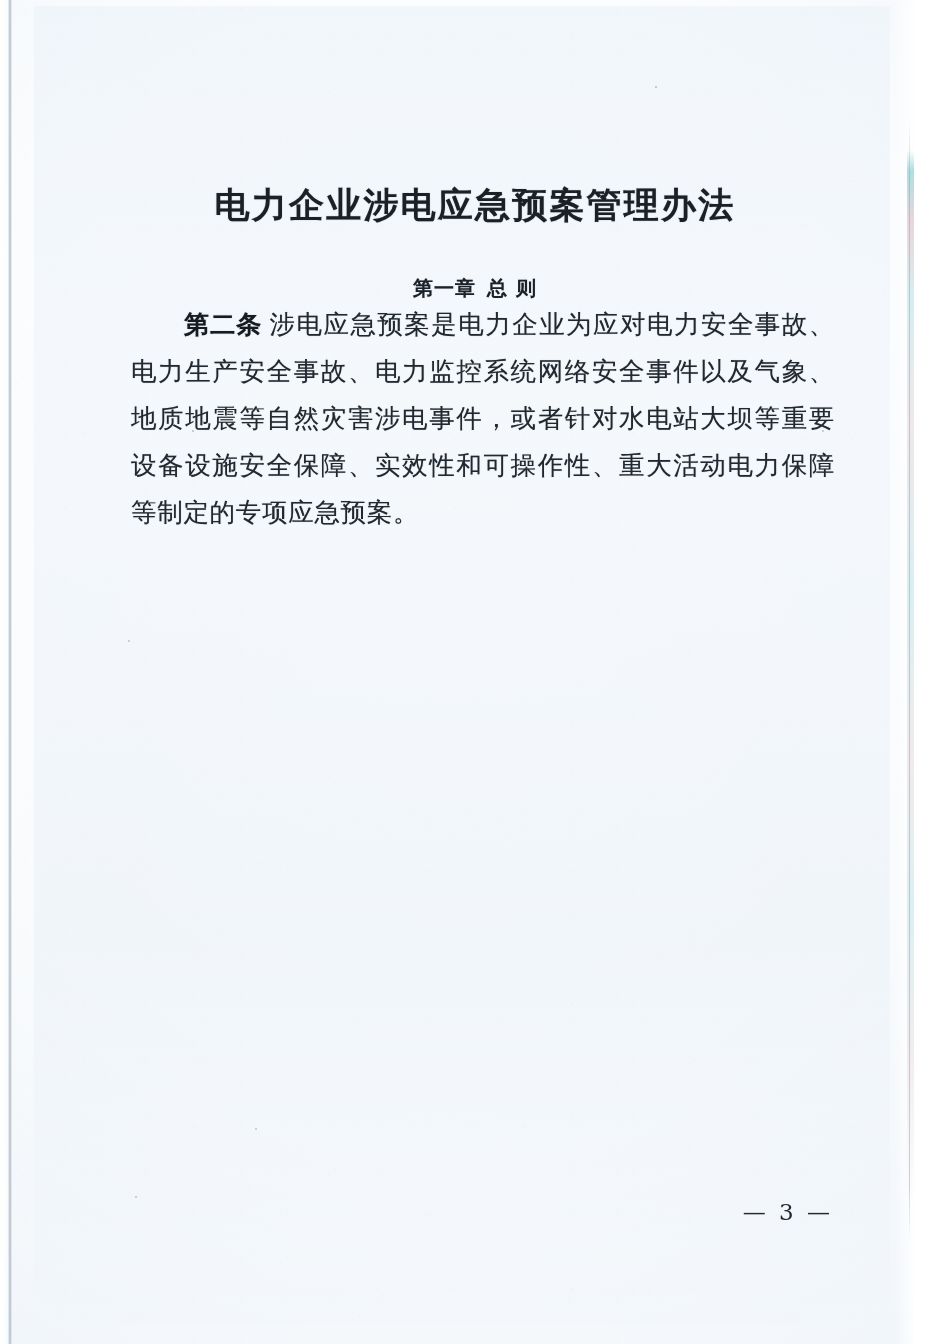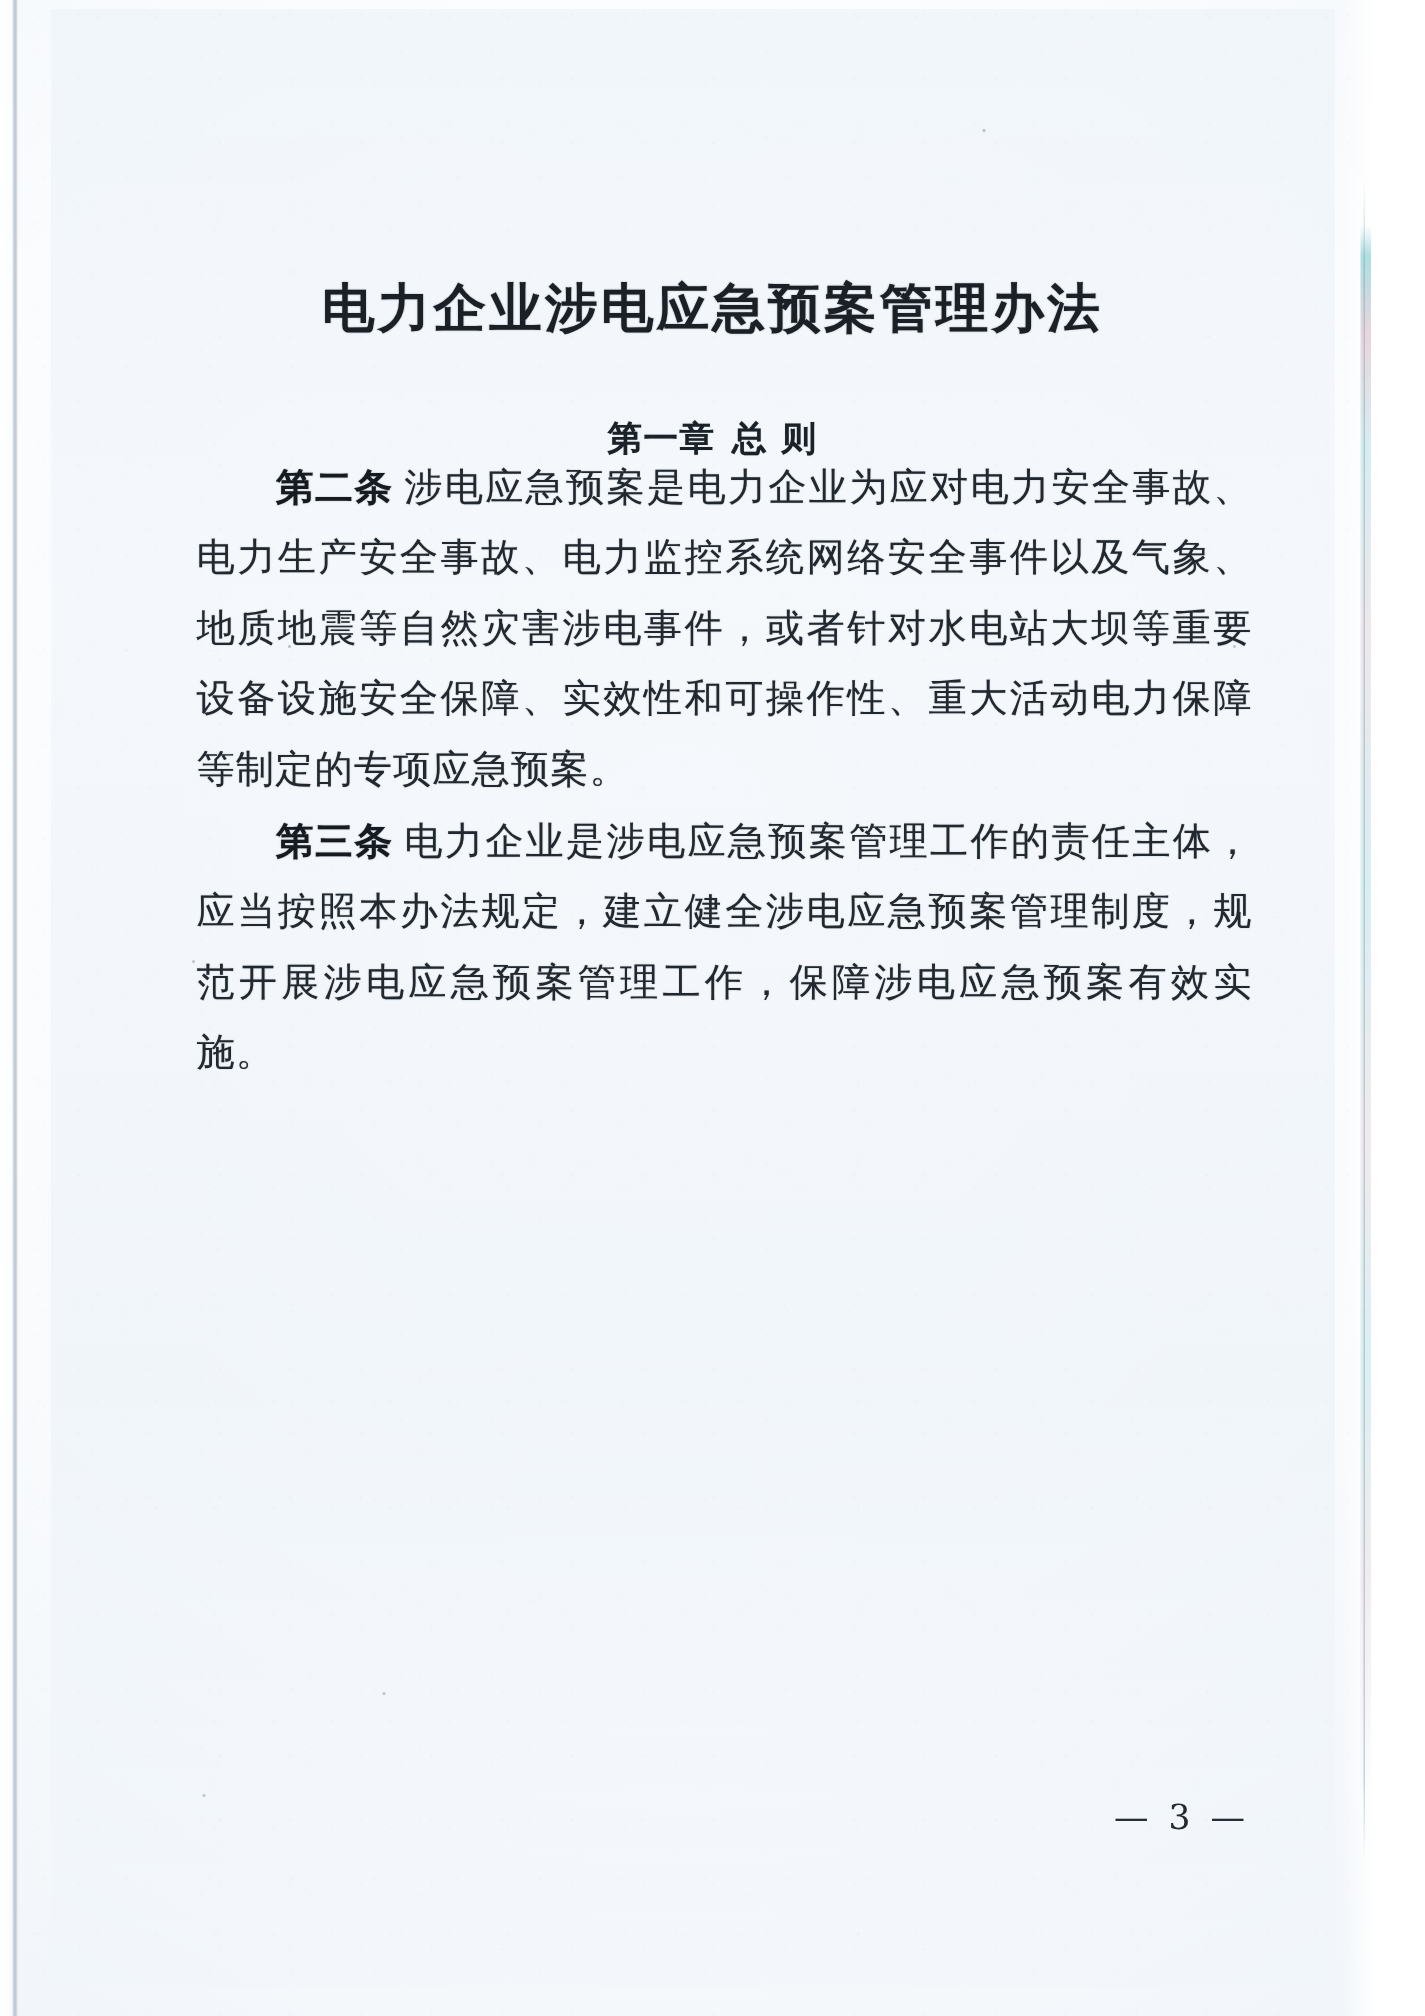--- a/index.html
+++ b/index.html
@@ -149,21 +149,21 @@
   }
 
   .chapter-heading {
     position: absolute;
     left: 0;
     right: 0;
     top: 258px;
     text-align: center;
     font-family: "DejaVu Sans", "Liberation Sans", sans-serif;
     font-weight: bold;
-    font-size: 23px;
+    font-size: 20px;
     letter-spacing: 1px;
     color: #1b2128;
     text-shadow: 0 0 0.7px rgba(30,40,50,0.4);
   }
   .chapter-heading .sp { display: inline-block; width: 11px; }
 
   
   #body-text {
     position: absolute;
     left: 131px;
@@ -243,21 +243,20 @@
     <h1 class="doc-title">电力企业涉电应急预案管理办法</h1>
 
     <h2 class="chapter-heading"><span>第一章</span><span class="sp"></span><span>总  则</span></h2>
 
     <div id="body-text">
 
 
       <p><span class="art-label">第二条</span><span>涉电应急预案是电力企业为应对电力安全事故、电力生产安全事故、电力监控系统网络安全事件以及气象、地质地震等自然灾害涉电事件，或者针对水电站大坝等重要设备设施安全保障、实效性和可操作性、重大活动电力保障等制定的专项应急预案。</span></p>
 
 
-      <p><span class="art-label">第三条</span><span>电力企业是涉电应急预案管理工作的责任主体，应当按照本办法规定，建立健全涉电应急预案管理制度，规范开展涉电应急预案管理工作，保障涉电应急预案有效实施。</span></p>
 
 
     </div>
 
     <div class="page-number">— 3 —</div>
 
   </div>
 </div>
 
 </body></html>

